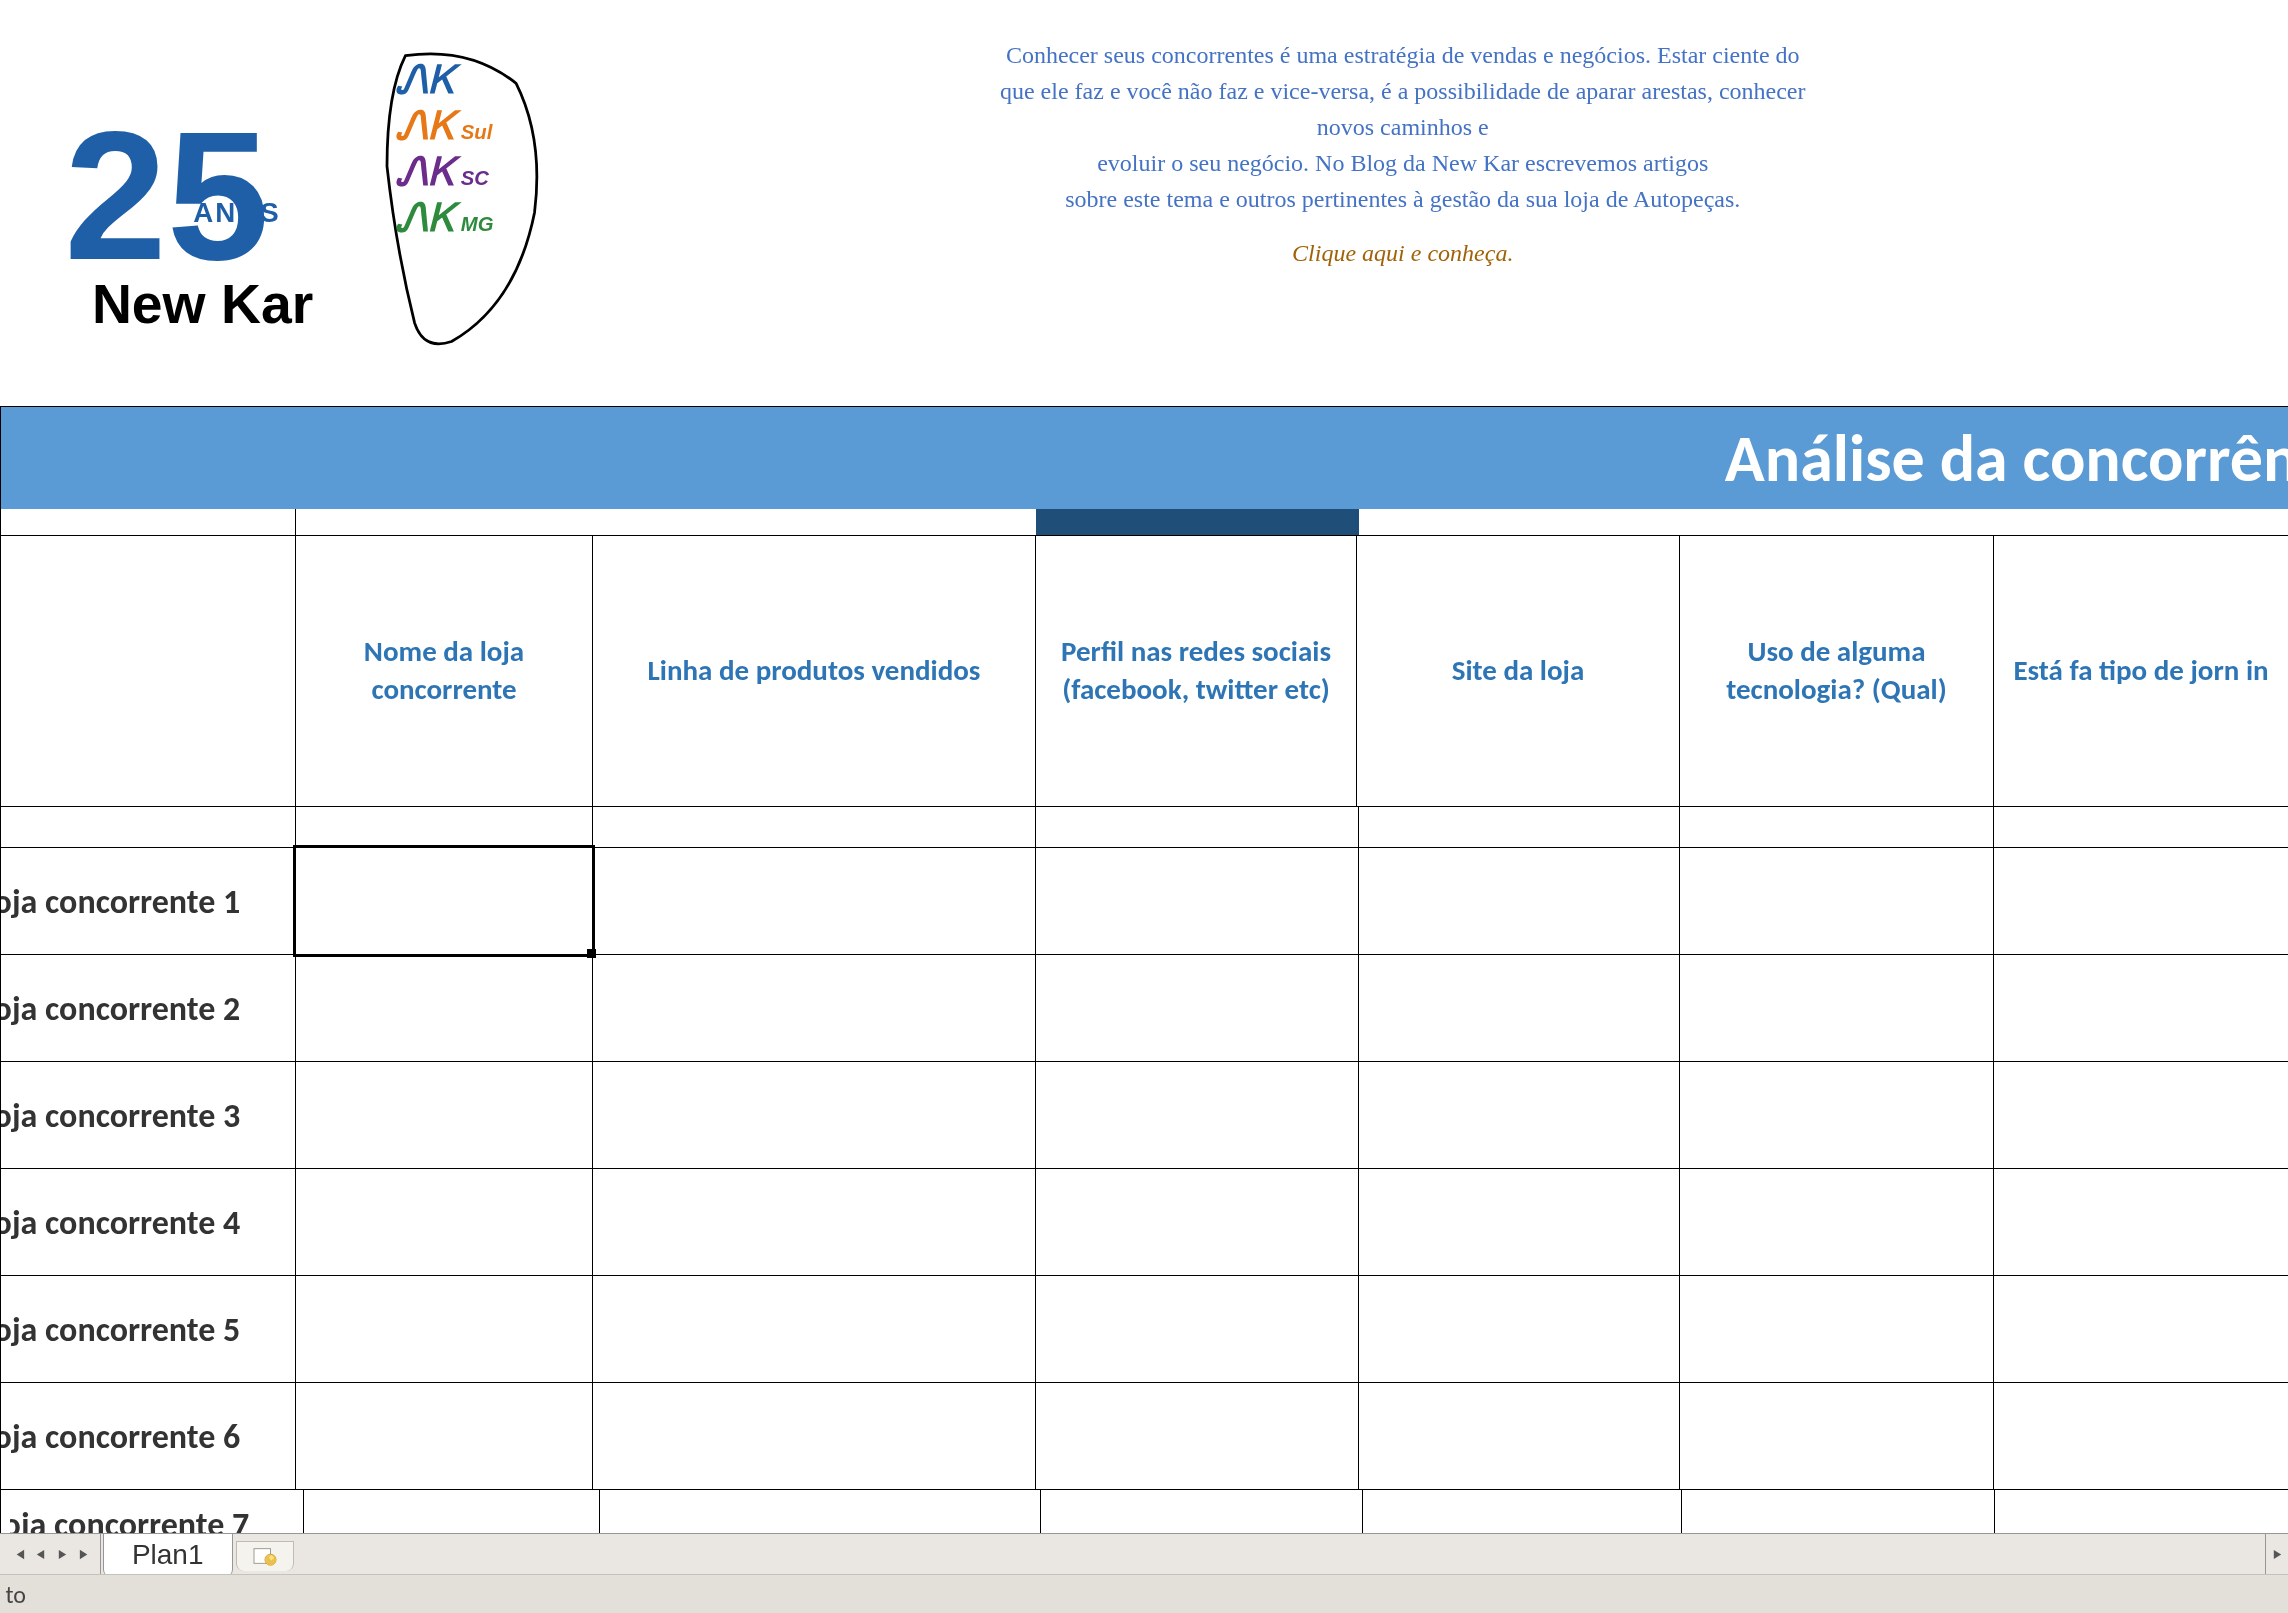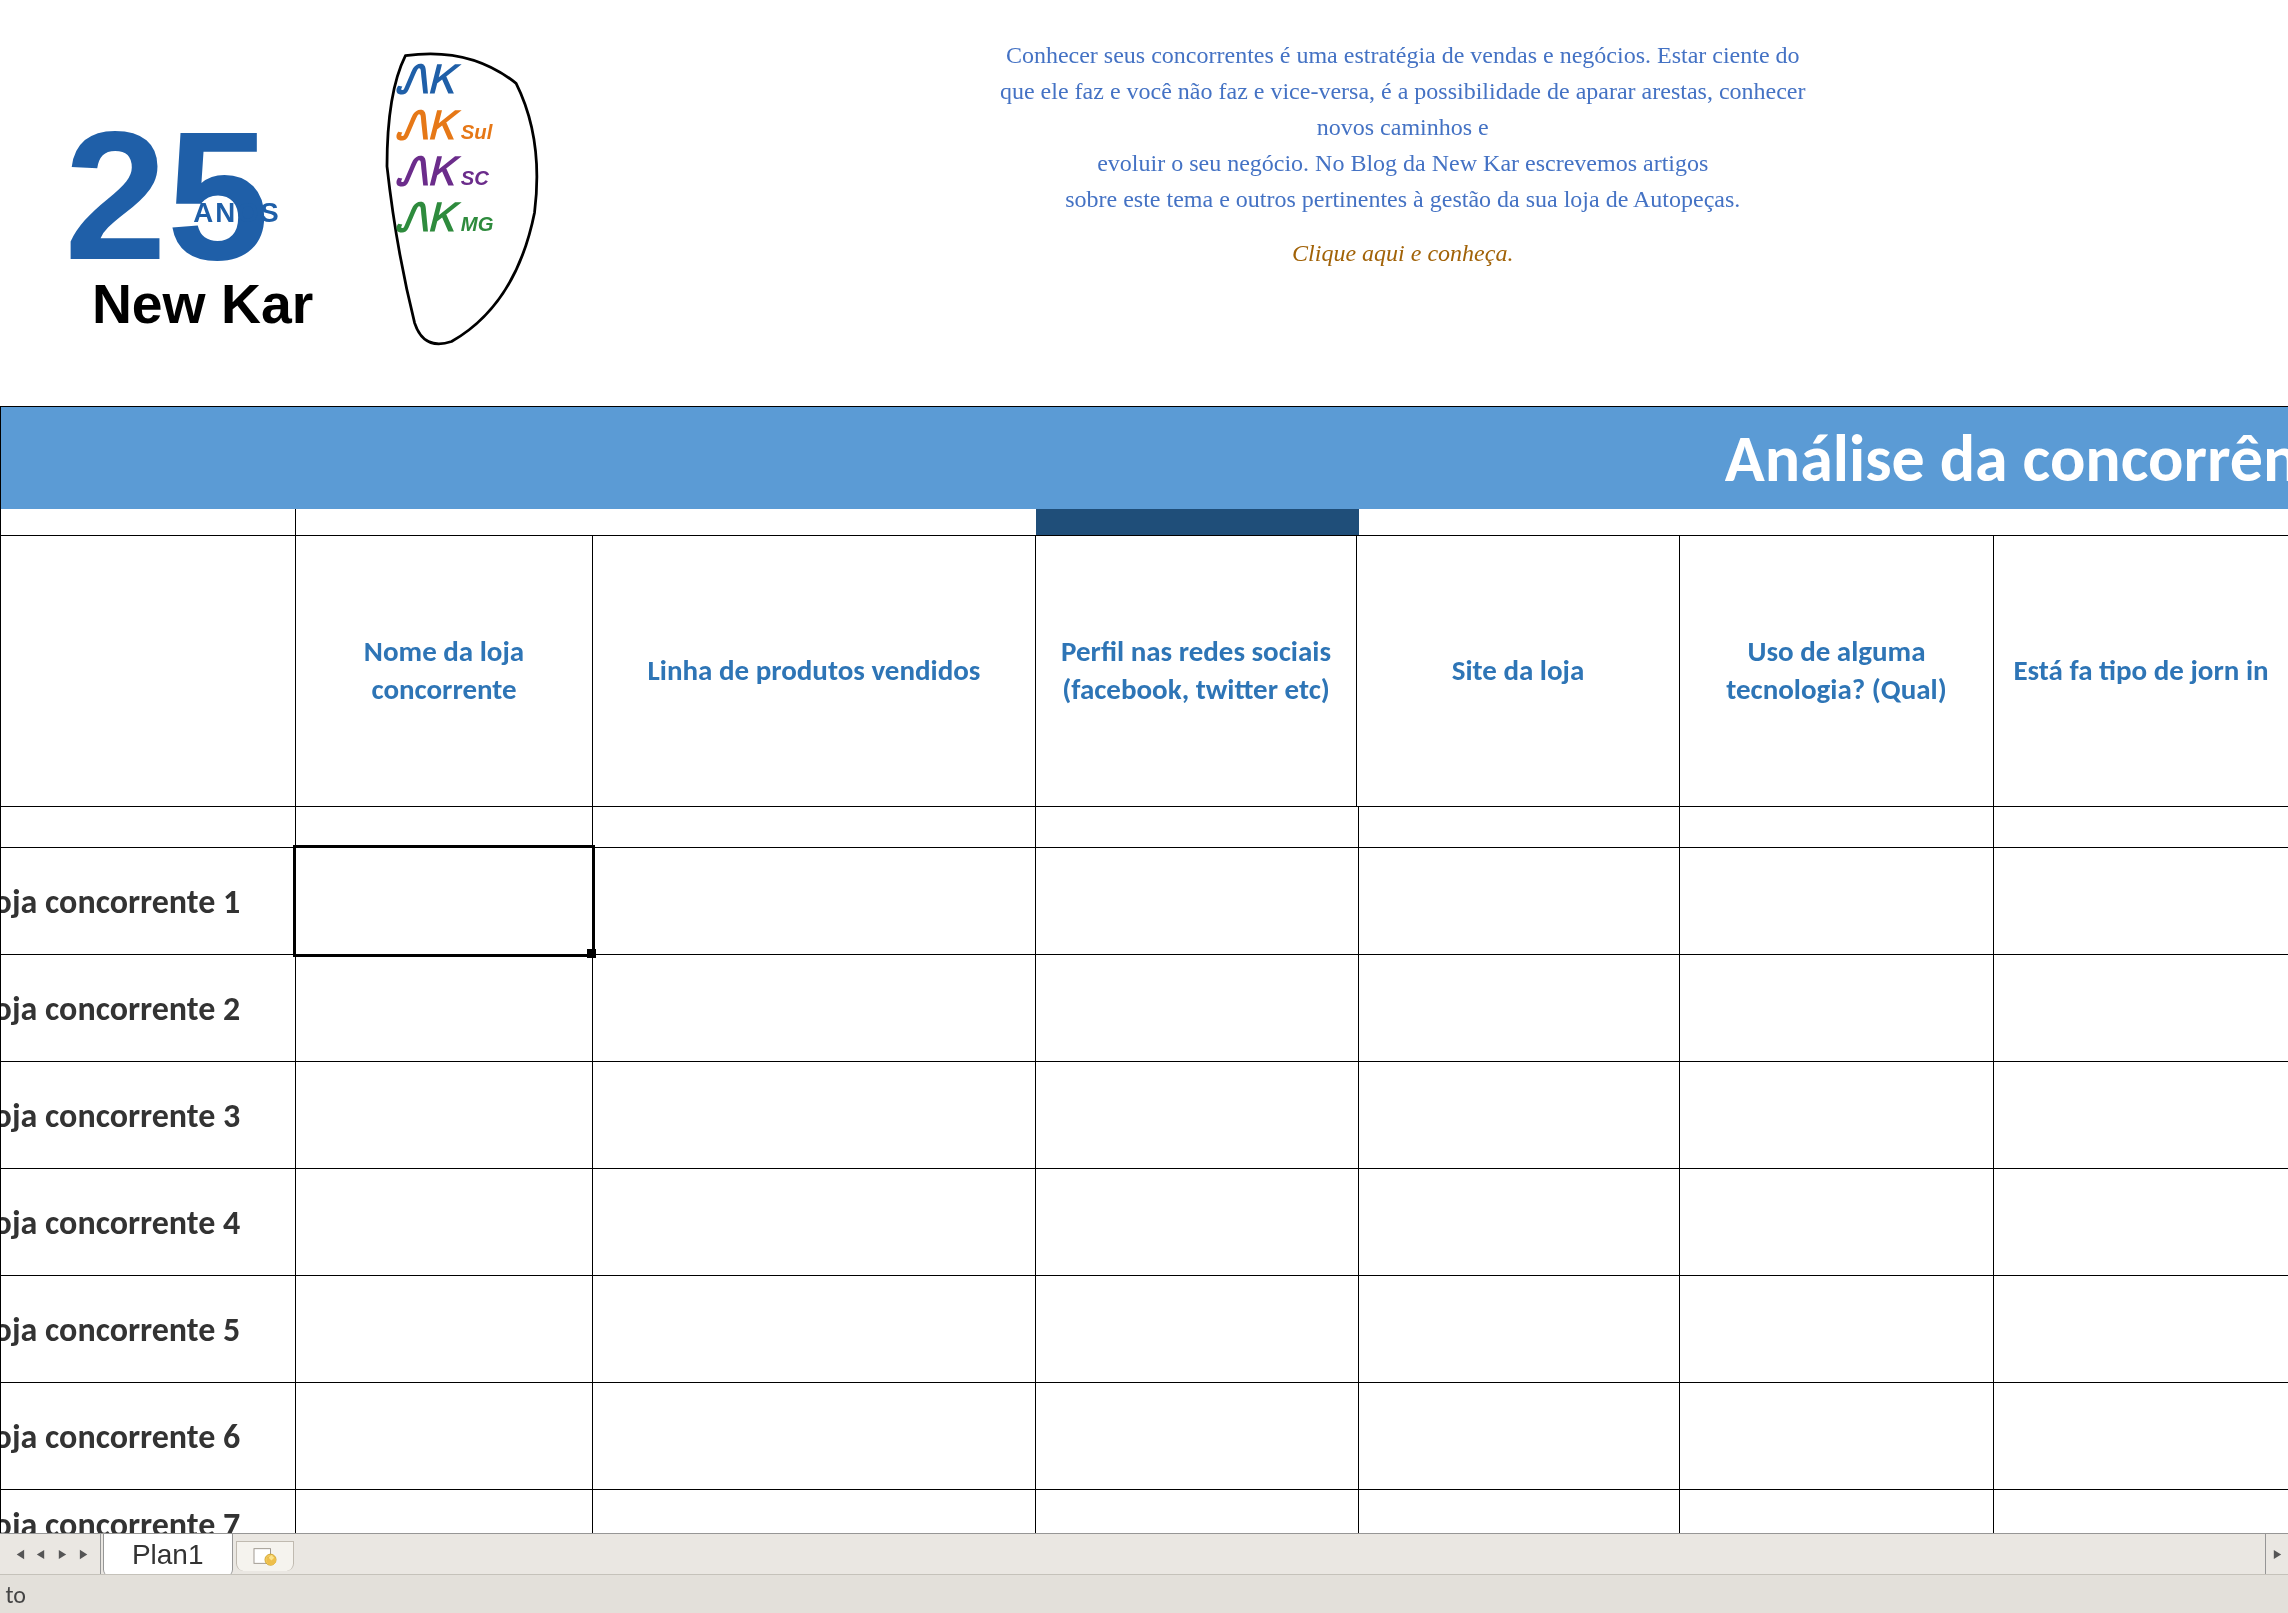--- a/index.html
+++ b/index.html
@@ -136,20 +136,21 @@
     }
     .table-row {
       display: flex;
       height: 107px;
       border-left: 1.8px solid #000;
       border-bottom: 1.8px solid #000;
     }
     .table-row.truncated {
       height: 68px;
       border-bottom: none;
+      padding-left: 9px;
     }
     .table-row .td {
       border-right: 1.8px solid #000;
       display: flex;
       align-items: center;
       font-size: 34px;
       font-weight: bold;
       color: #333;
       padding-left: 0;
     }

